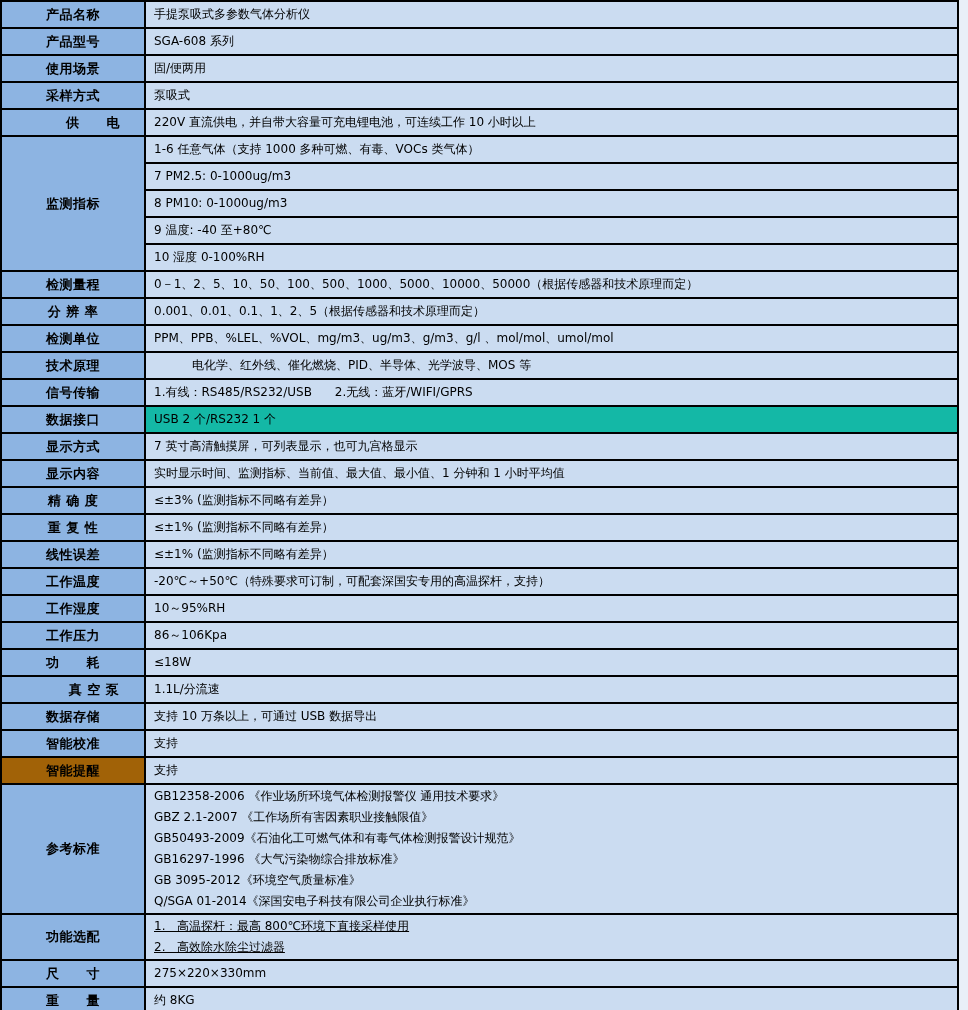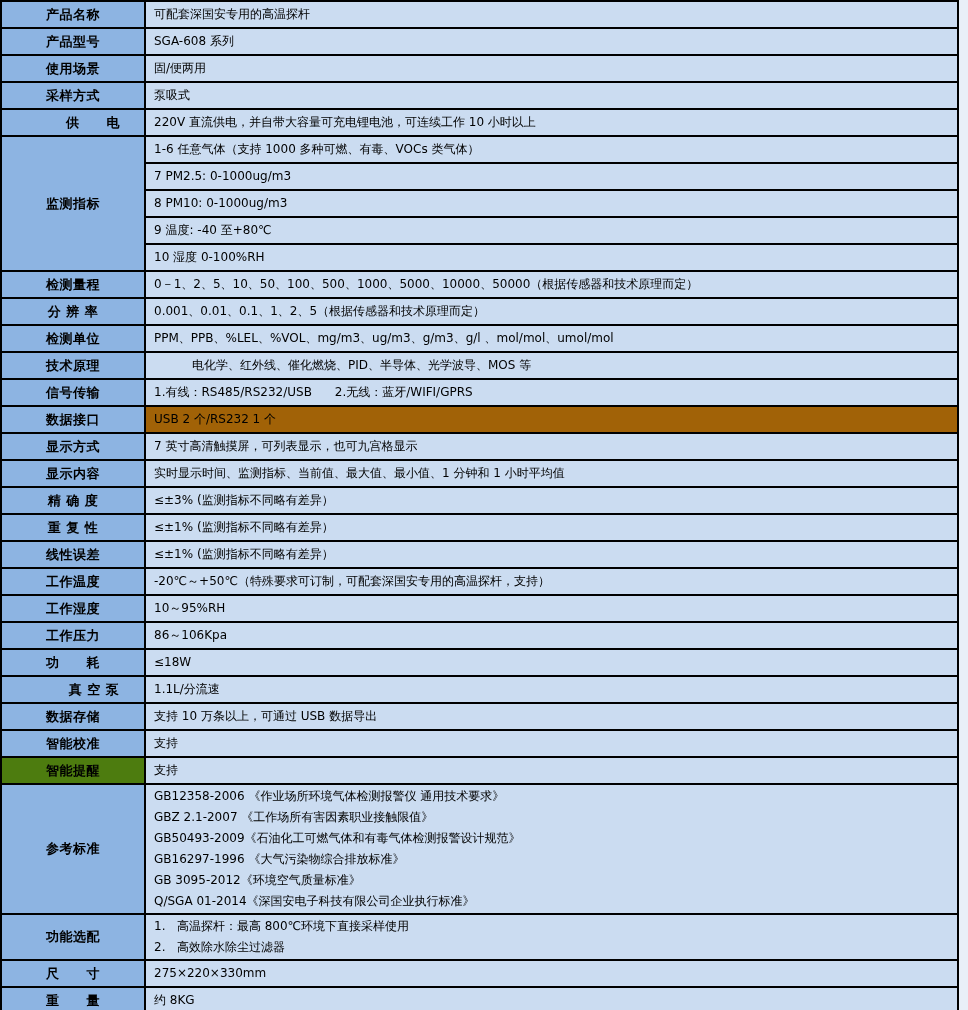--- a/index.html
+++ b/index.html
@@ -53,21 +53,21 @@
   }
 </style>
 </head>
 <body style="background: rgb(233, 239, 248);">
 
 <table class="spec-table">
   <tbody>
       <tr class="single">
         <th style="background: rgb(141, 180, 226);">产品名称</th>
         <td style="background: rgb(203, 220, 241);">
-          <div class="line">可配套深国安专用的高温探杆</div>
+          <div class="line">手提泵吸式多参数气体分析仪</div>
         </td>
       </tr>
       <tr class="single">
         <th style="background: rgb(141, 180, 226);">产品型号</th>
         <td style="background: rgb(203, 220, 241);">
           <div class="line">SGA-608 系列</div>
         </td>
       </tr>
       <tr class="single">
         <th style="background: rgb(141, 180, 226);">使用场景</th>
@@ -138,21 +138,21 @@
         </td>
       </tr>
       <tr class="single">
         <th style="background: rgb(141, 180, 226);">信号传输</th>
         <td style="background: rgb(203, 220, 241);">
           <div class="line">1.有线：RS485/RS232/USB      2.无线：蓝牙/WIFI/GPRS</div>
         </td>
       </tr>
       <tr class="single">
         <th style="background: rgb(141, 180, 226);">数据接口</th>
-        <td style="background: #a16207;">
+        <td style="background: #14b8a6;">
           <div class="line">USB 2 个/RS232 1 个</div>
         </td>
       </tr>
       <tr class="single">
         <th style="background: rgb(141, 180, 226);">显示方式</th>
         <td style="background: rgb(203, 220, 241);">
           <div class="line">7 英寸高清触摸屏，可列表显示，也可九宫格显示</div>
         </td>
       </tr>
       <tr class="single">
@@ -215,39 +215,39 @@
           <div class="line">支持 10 万条以上，可通过 USB 数据导出</div>
         </td>
       </tr>
       <tr class="single">
         <th style="background: rgb(141, 180, 226);">智能校准</th>
         <td style="background: rgb(203, 220, 241);">
           <div class="line">支持</div>
         </td>
       </tr>
       <tr class="single">
-        <th style="background: #4d7c0f; margin-top: 12px;">智能提醒</th>
+        <th style="background: #a16207; margin-top: 12px;">智能提醒</th>
         <td style="background: rgb(203, 220, 241);">
           <div class="line">支持</div>
         </td>
       </tr>
       <tr>
         <th style="background: rgb(141, 180, 226);">参考标准</th>
         <td style="background: rgb(203, 220, 241);">
           <div class="line">GB12358-2006 《作业场所环境气体检测报警仪 通用技术要求》</div>
           <div class="line">GBZ 2.1-2007 《工作场所有害因素职业接触限值》</div>
           <div class="line">GB50493-2009《石油化工可燃气体和有毒气体检测报警设计规范》</div>
           <div class="line">GB16297-1996 《大气污染物综合排放标准》</div>
           <div class="line">GB 3095-2012《环境空气质量标准》</div>
           <div class="line">Q/SGA 01-2014《深国安电子科技有限公司企业执行标准》</div>
         </td>
       </tr>
       <tr>
         <th style="background: rgb(141, 180, 226);">功能选配</th>
-        <td style="background: rgb(203, 220, 241);">
+        <td style="background: rgb(203, 220, 241); text-decoration: underline;">
           <div class="line">1.   高温探杆：最高 800℃环境下直接采样使用</div>
           <div class="line">2.   高效除水除尘过滤器</div>
         </td>
       </tr>
       <tr class="single">
         <th style="background: rgb(141, 180, 226); margin-top: 36px;">尺　　寸</th>
         <td style="background: rgb(203, 220, 241);">
           <div class="line">275×220×330mm</div>
         </td>
       </tr>

